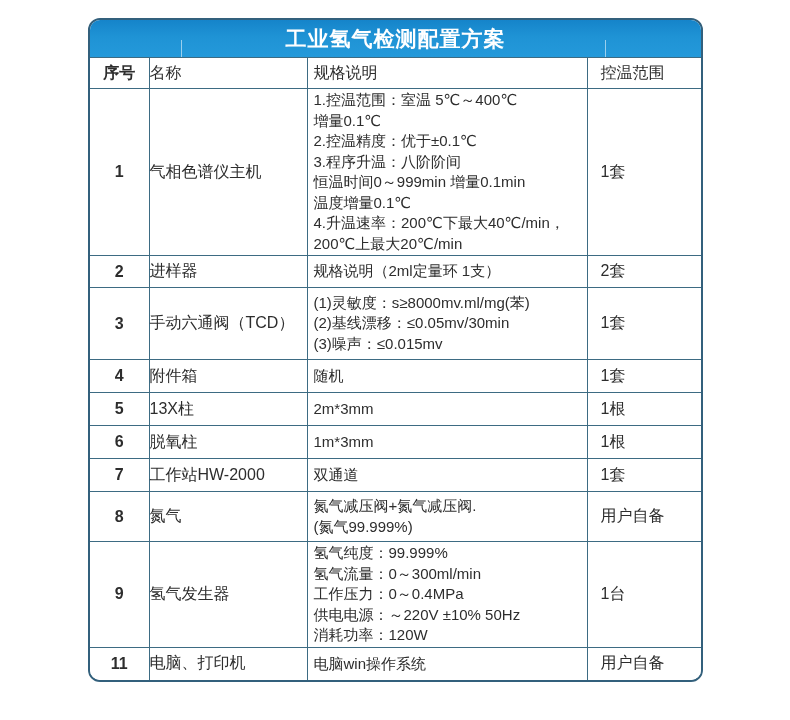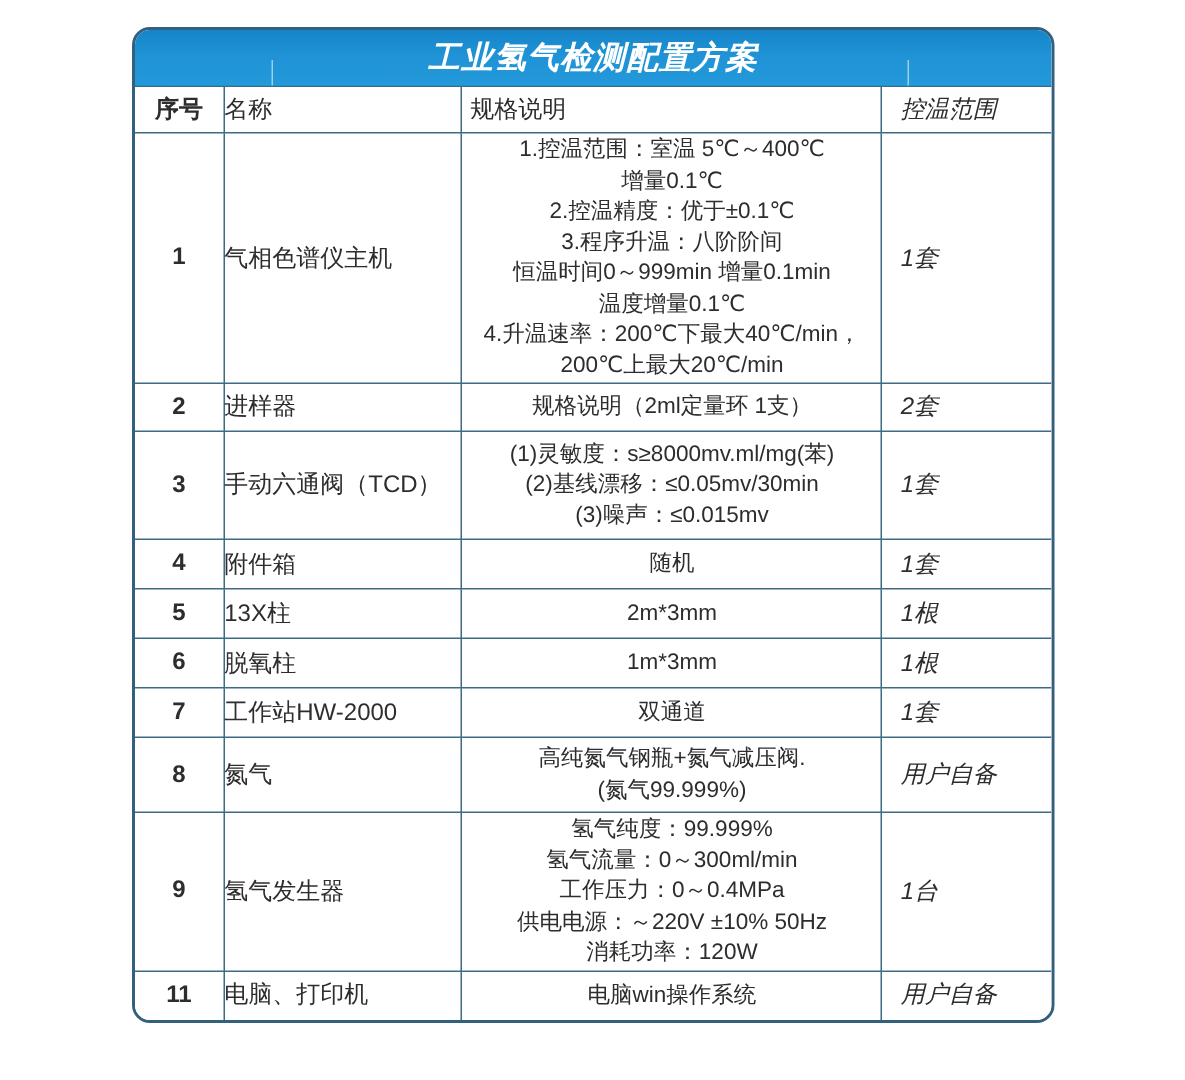--- a/index.html
+++ b/index.html
@@ -43,21 +43,21 @@
   td {
     border: 1px solid #3d6b83;
     vertical-align: middle;
     font-size: 16px;
     background: #ffffff;
     box-sizing: border-box;
     padding: 0;
   }
   
   tr td:first-child { border-left: none; }
-  tr td:last-child  { border-right: none; font-style: italic; }
+  tr td:last-child  { border-right: none; }
   tr:first-child td { border-top: none; }
   tr:last-child td  { border-bottom: none; }
 
   .title-row td {
     height: 37px;
     border: none;
     border-bottom: 1px solid #3d6b83;
     background: linear-gradient(180deg, #1584ca 0%, #1f93d5 45%, #2499da 100%);
     text-align: center;
     position: relative;
@@ -84,21 +84,20 @@
   .cell-no   { text-align: center; font-weight: bold; }
   .cell-name { text-align: left; }
   .cell-spec { text-align: left; padding-left: 6px;  }
   .cell-qty  { text-align: left; padding-left: 13px; }
 
   .spec-text {
     font-size: 15px;
     line-height: 20.5px;
     white-space: pre-line;
     padding: 1px 4px 1px 0;
-    text-align: center;
   }
   
   .r1  td { height: 164px; }
   .r2  td { height: 32px; }
   .r3  td { height: 72px; }
   .r4  td { height: 33px; }
   .r5  td { height: 33px; }
   .r6  td { height: 33px; }
   .r7  td { height: 33px; }
   .r8  td { height: 50px; }
@@ -204,21 +203,21 @@
         <td class="cell-spec">
               <div class="spec-text">双通道</div>
             </td>
         <td class="cell-qty">1套</td>
       </tr>
 
       <tr class="r8">
         <td class="cell-no">8</td>
         <td class="cell-name">氮气</td>
         <td class="cell-spec">
-              <div class="spec-text">高纯氮气钢瓶+氮气减压阀.
+              <div class="spec-text">氮气减压阀+氮气减压阀.
 (氮气99.999%)</div>
             </td>
         <td class="cell-qty">用户自备</td>
       </tr>
 
       <tr class="r9">
         <td class="cell-no">9</td>
         <td class="cell-name">氢气发生器</td>
         <td class="cell-spec">
               <div class="spec-text">氢气纯度：99.999%

